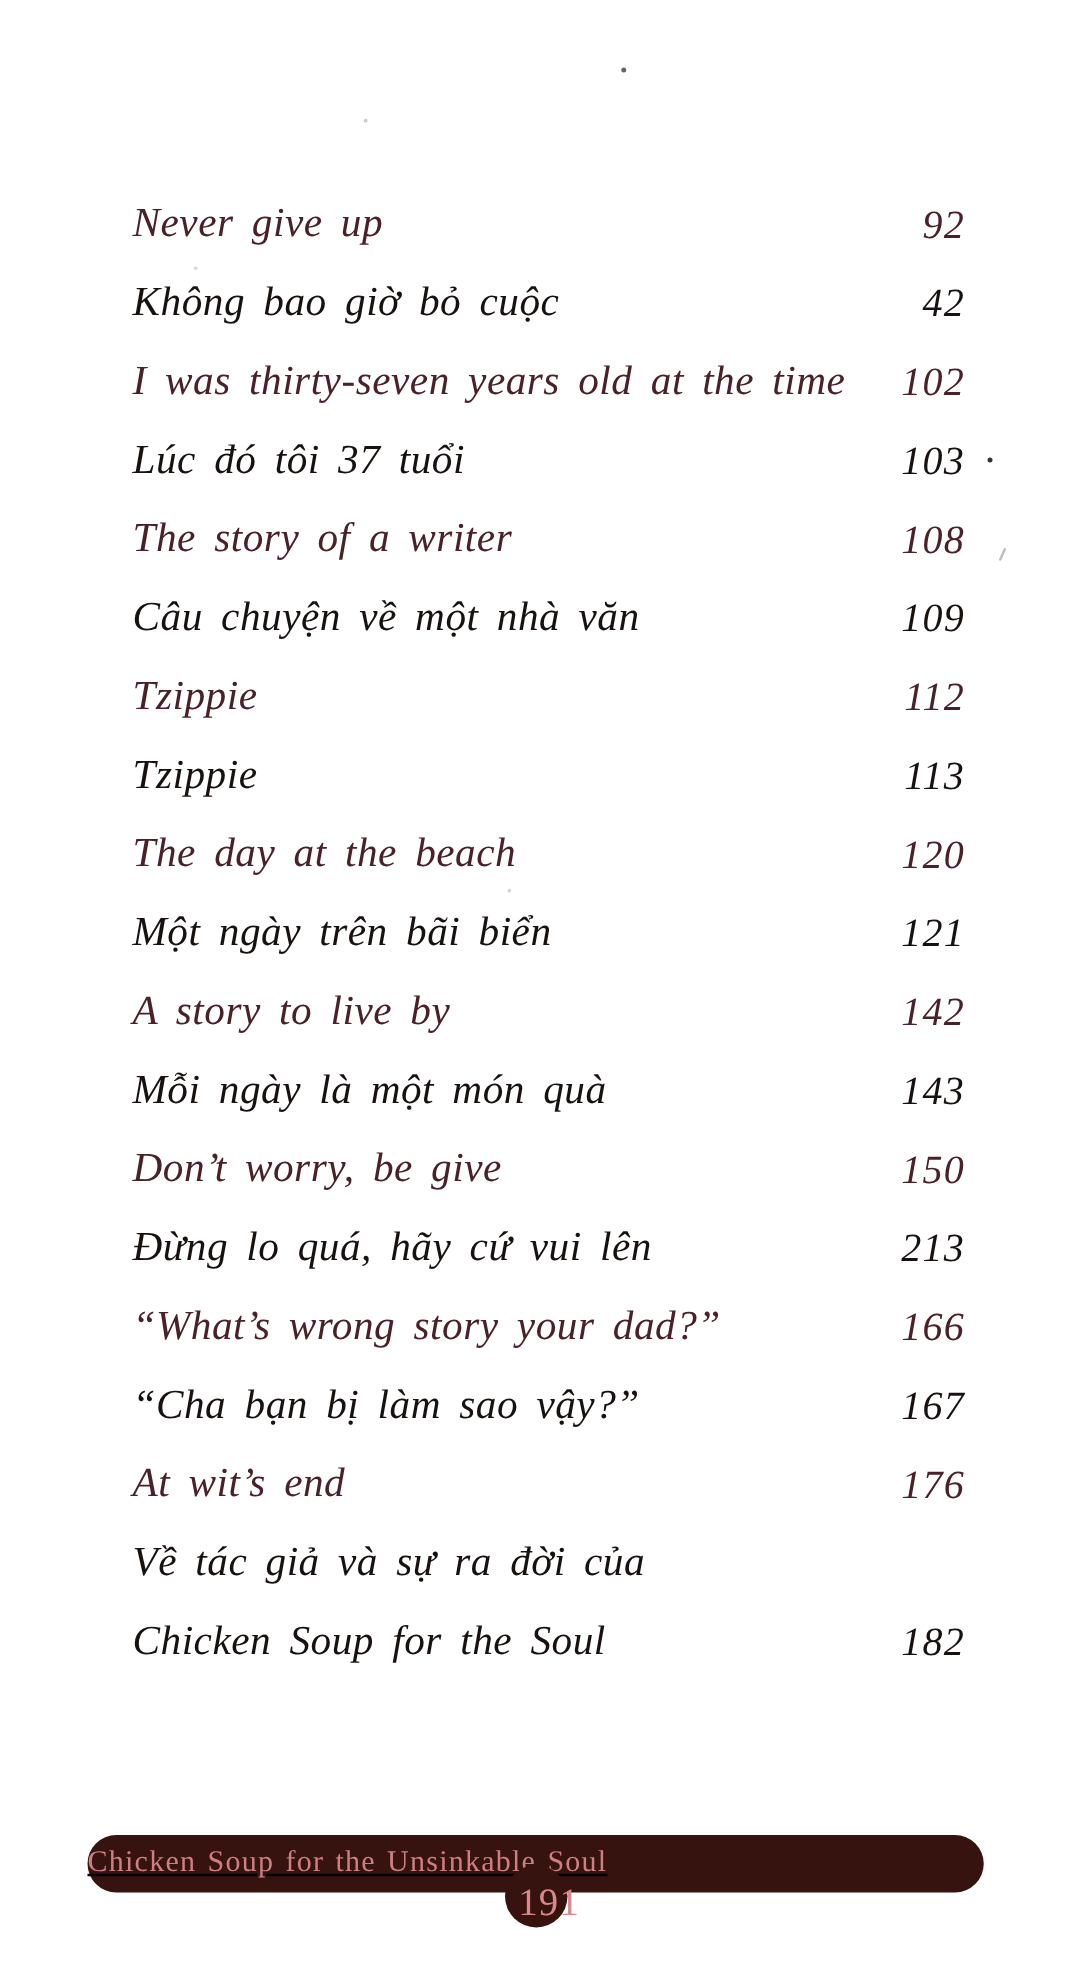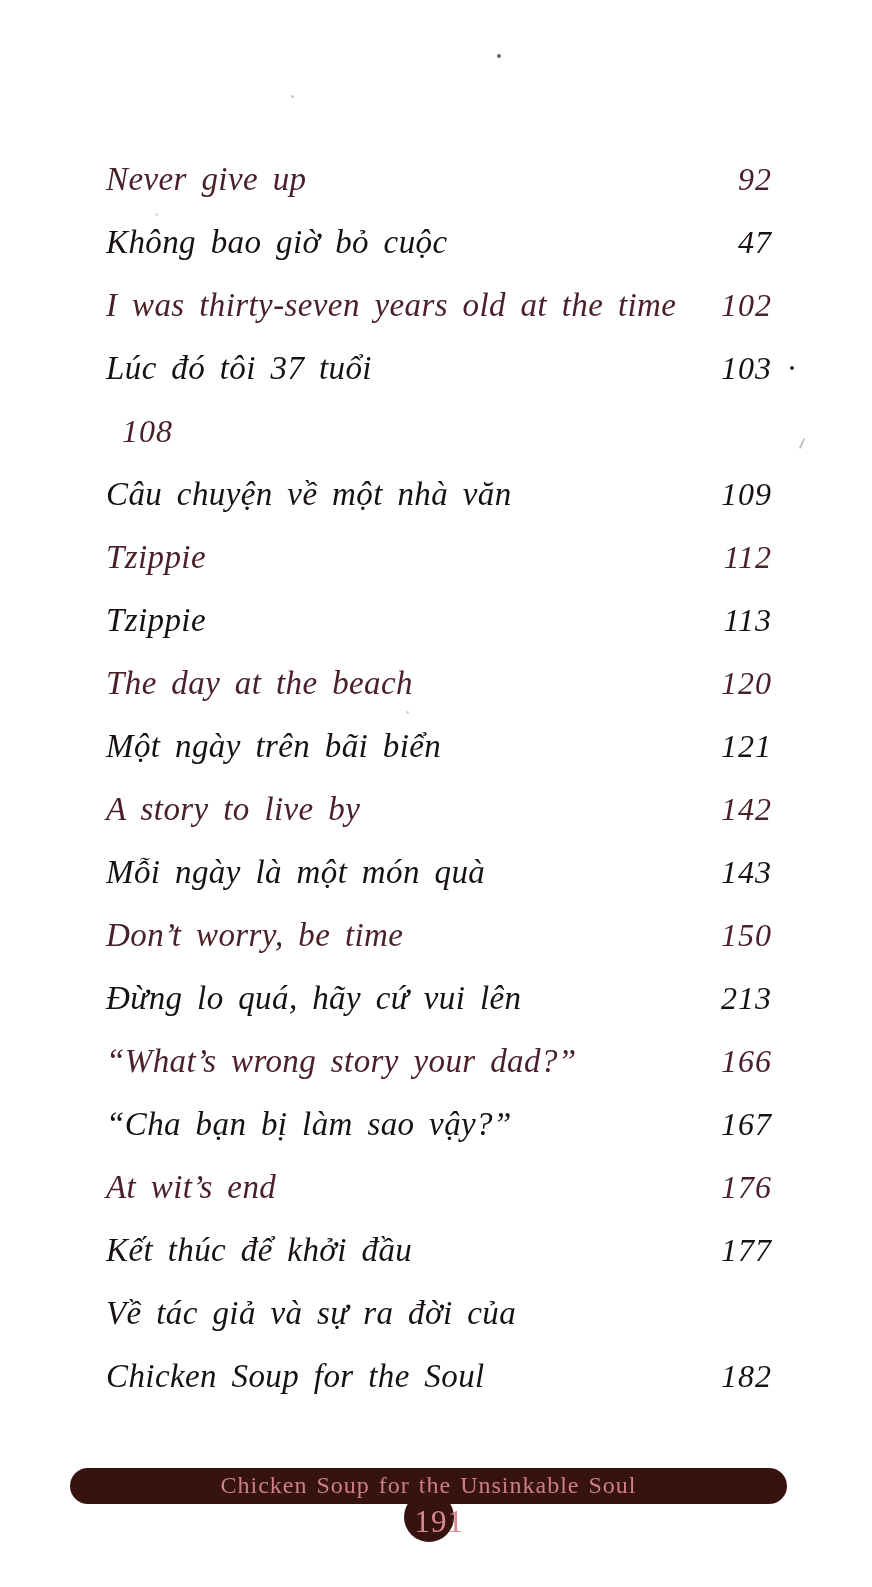--- a/index.html
+++ b/index.html
@@ -50,26 +50,27 @@
   }
   .toc-row.vi .title, .toc-row.vi .pagenum {
     color: var(--vi-color, #17120f);
     font-weight: 400;
   }
   .footer-bar {
     position: absolute;
     left: 70px;
     top: 1468px;
     width: 717px;
-    height: 36px;
+    height: 46px;
     border-radius: 24px;
     background: var(--bar-color, #371310);
     display: flex;
     align-items: center;
-    justify-content: center;
+    justify-content: flex-start;
+    text-decoration: underline;
   }
   .footer-bar .bar-title {
     color: var(--bar-title-color, #cd7f84);
     font-size: 24px;
     letter-spacing: 1px;
     word-spacing: 2px;
     padding-bottom: 2px;
   }
   .footer-circle {
     position: absolute;
@@ -110,34 +111,35 @@
 <div class="page">
 
   <div class="toc">
     <div class="toc-row en">
       <span class="title">Never give up</span>
       <span class="pagenum">92</span>
     </div>
 
     <div class="toc-row vi">
       <span class="title">Không bao giờ bỏ cuộc</span>
-      <span class="pagenum">47</span>
+      <span class="pagenum">42</span>
     </div>
 
     <div class="toc-row en">
       <span class="title">I was thirty-seven years old at the time</span>
       <span class="pagenum">102</span>
     </div>
 
     <div class="toc-row vi">
       <span class="title">Lúc đó tôi 37 tuổi</span>
       <span class="pagenum">103</span>
     </div>
 
     <div class="toc-row en">
+      <span class="title">The story of a writer</span>
       <span class="pagenum">108</span>
     </div>
 
     <div class="toc-row vi">
       <span class="title">Câu chuyện về một nhà văn</span>
       <span class="pagenum">109</span>
     </div>
 
     <div class="toc-row en">
       <span class="title">Tzippie</span>
@@ -163,21 +165,21 @@
       <span class="title">A story to live by</span>
       <span class="pagenum">142</span>
     </div>
 
     <div class="toc-row vi">
       <span class="title">Mỗi ngày là một món quà</span>
       <span class="pagenum">143</span>
     </div>
 
     <div class="toc-row en">
-      <span class="title">Don’t worry, be time</span>
+      <span class="title">Don’t worry, be give</span>
       <span class="pagenum">150</span>
     </div>
 
     <div class="toc-row vi">
       <span class="title">Đừng lo quá, hãy cứ vui lên</span>
       <span class="pagenum">213</span>
     </div>
 
     <div class="toc-row en">
       <span class="title">“What’s wrong story your dad?”</span>
@@ -187,24 +189,20 @@
     <div class="toc-row vi">
       <span class="title">“Cha bạn bị làm sao vậy?”</span>
       <span class="pagenum">167</span>
     </div>
 
     <div class="toc-row en">
       <span class="title">At wit’s end</span>
       <span class="pagenum">176</span>
     </div>
 
-    <div class="toc-row vi">
-      <span class="title">Kết thúc để khởi đầu</span>
-      <span class="pagenum">177</span>
-    </div>
 
     <div class="toc-row vi">
       <span class="title">Về tác giả và sự ra đời của</span>
       <span class="pagenum"></span>
     </div>
 
     <div class="toc-row vi">
       <span class="title">Chicken Soup for the Soul</span>
       <span class="pagenum">182</span>
     </div>

